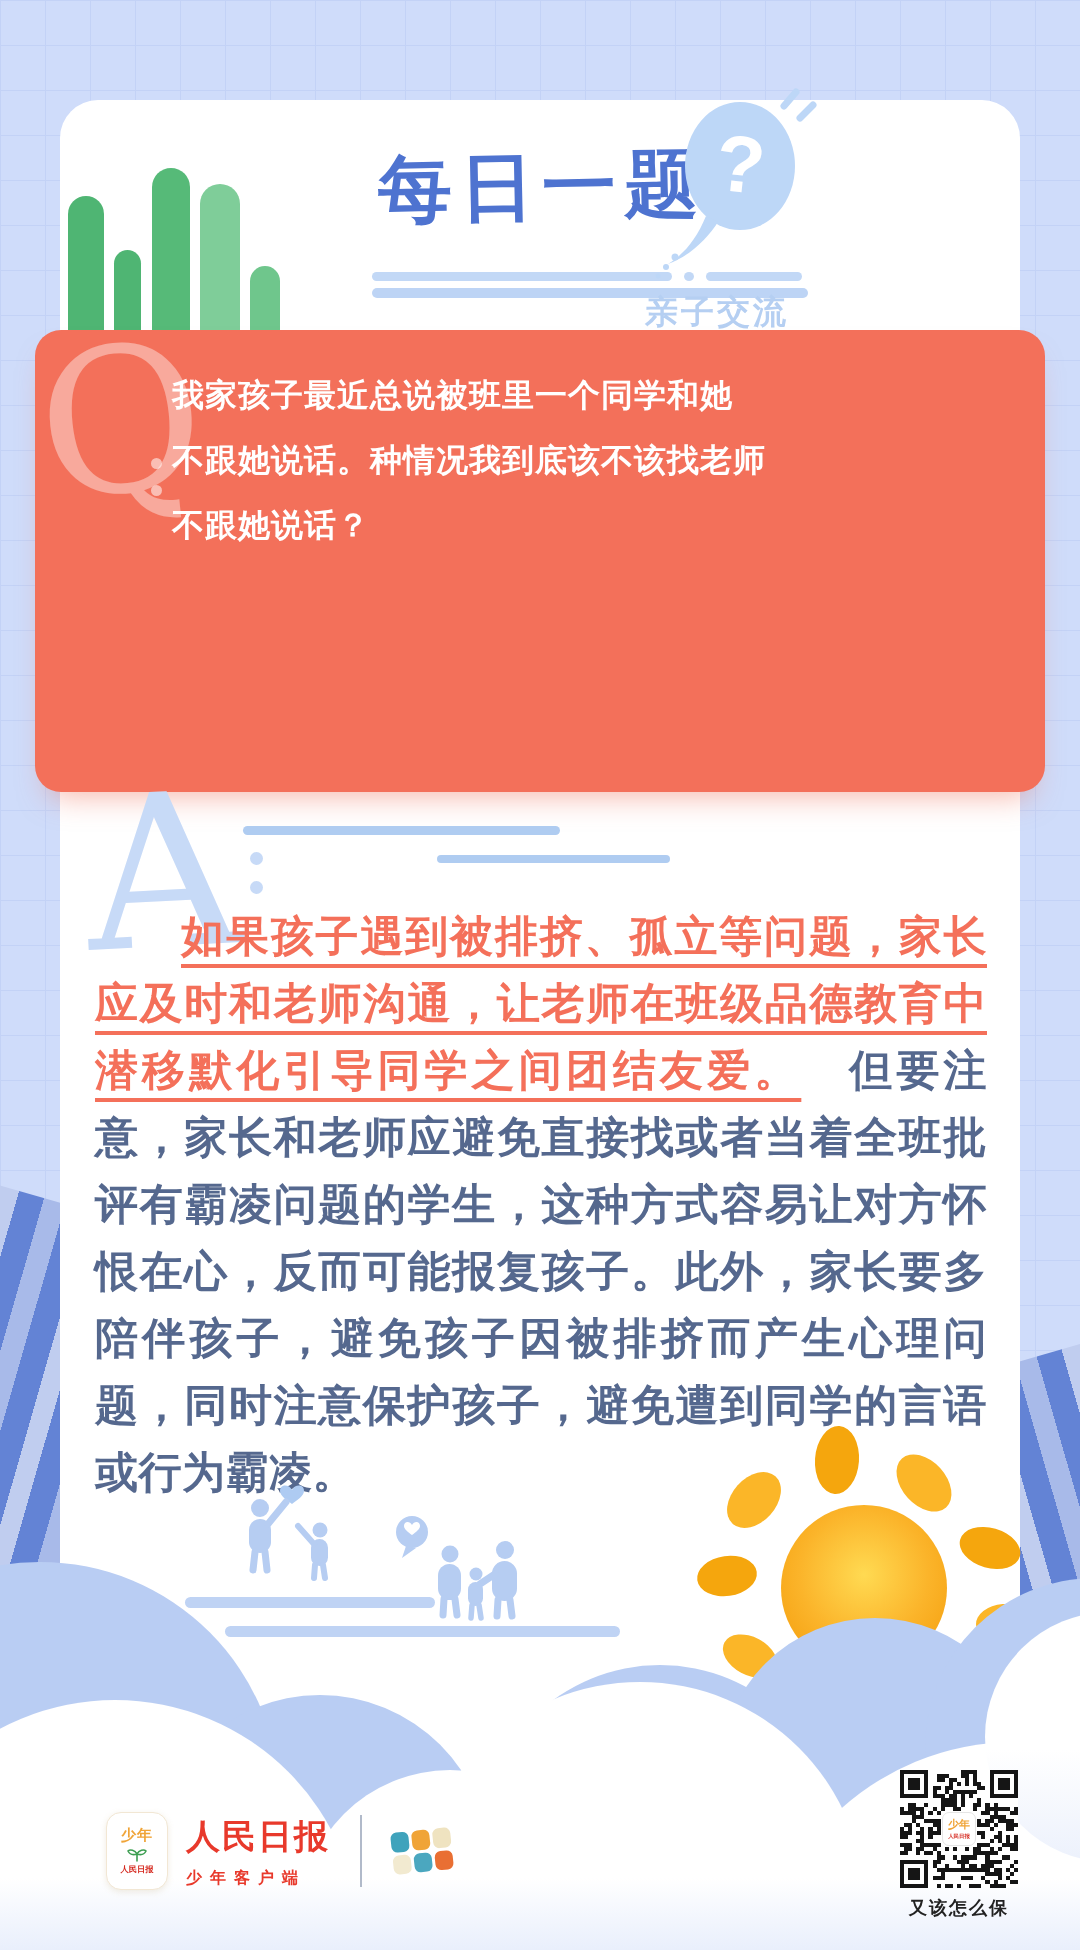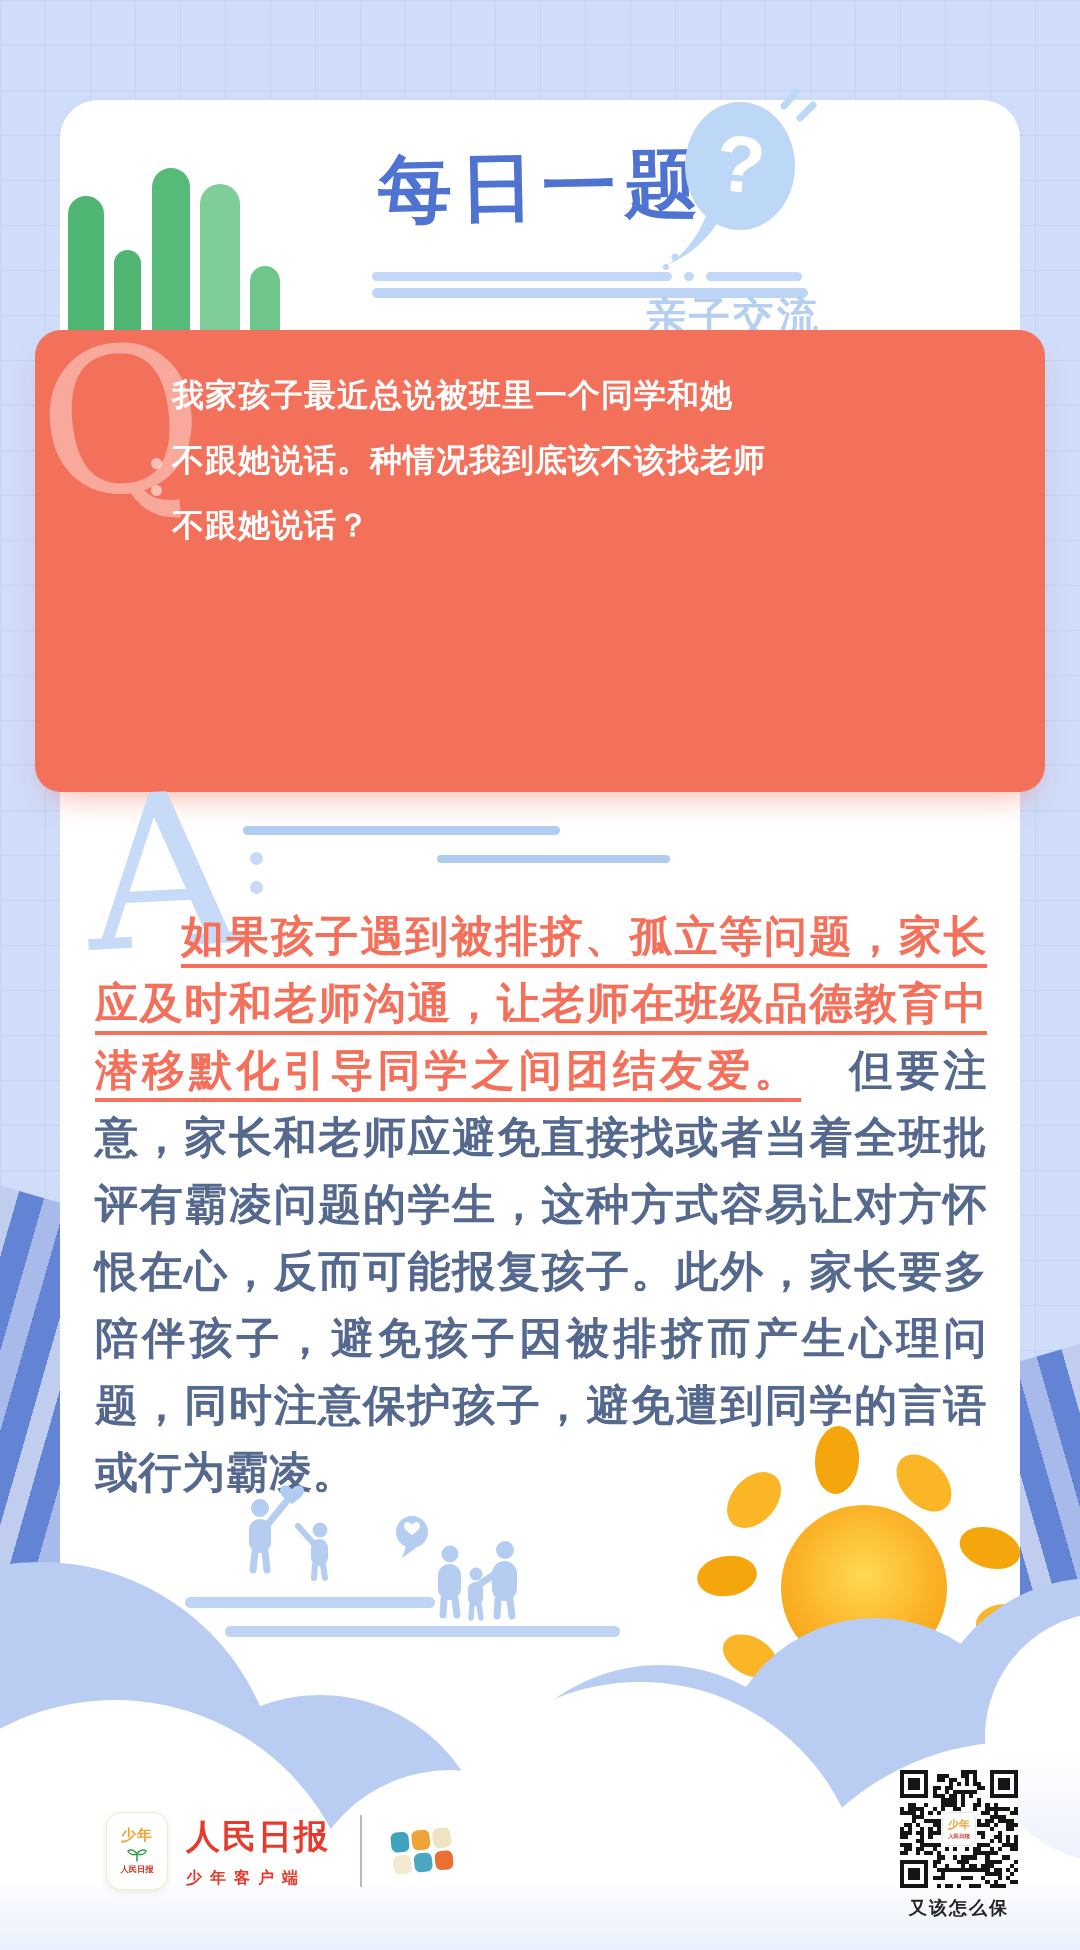--- a/index.html
+++ b/index.html
@@ -23,21 +23,21 @@
   #stripes-right{left:988px;top:1340px;width:260px;height:340px;transform:rotate(-16deg);}
   
   #card{left:60px;top:100px;width:960px;height:1850px;background:#ffffff;border-radius:38px 38px 0 0;}
   
   #plant-svg{left:62px;top:128px;width:235px;height:205px;}
   #page-title{
     left:378px;top:138px;font-size:74px;font-weight:900;color:#4E73D0;
     letter-spacing:8px;transform:rotate(-1.2deg);white-space:nowrap;
   }
   .deco-bar{background:#C2D8F6;border-radius:6px;}
-  #tag-label{left:645px;top:290px;font-size:41px;font-weight:900;color:#B5CFF2;letter-spacing:3px;white-space:nowrap;}
+  #tag-label{left:645px;top:290px;font-size:33px;font-weight:900;color:#B5CFF2;letter-spacing:3px;white-space:nowrap;}
   #bubble-svg{left:652px;top:88px;width:170px;height:195px;}
   
   #question-box{
     left:35px;top:330px;width:1010px;height:462px;background:#F3705A;border-radius:26px;
     box-shadow:0 18px 30px -14px rgba(240,110,85,.5);
   }
   #q-watermark{
     position:absolute;left:4px;top:-18px;font-family:"DejaVu Serif","Liberation Serif",serif;
     font-size:200px;font-weight:400;color:rgba(255,255,255,.40);transform:rotate(-6deg);line-height:1.1;
   }

